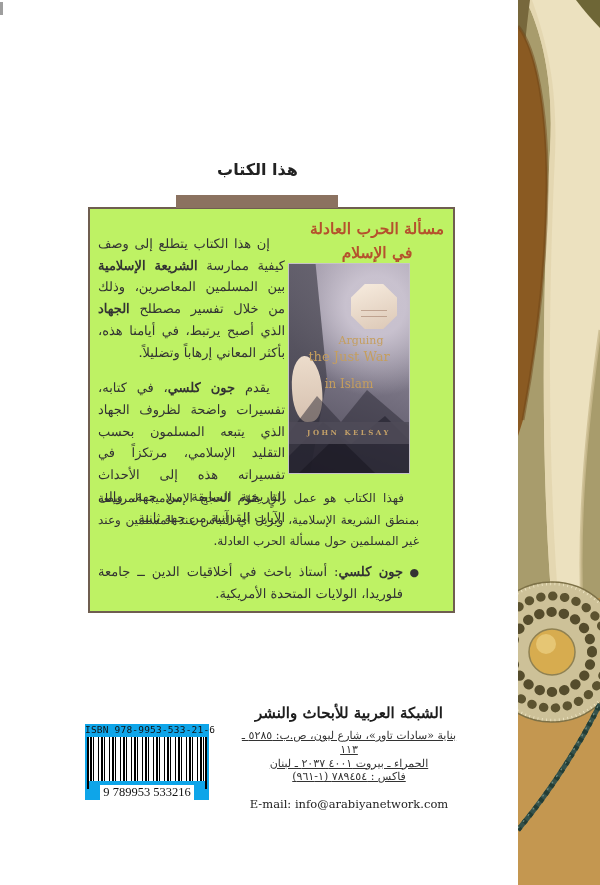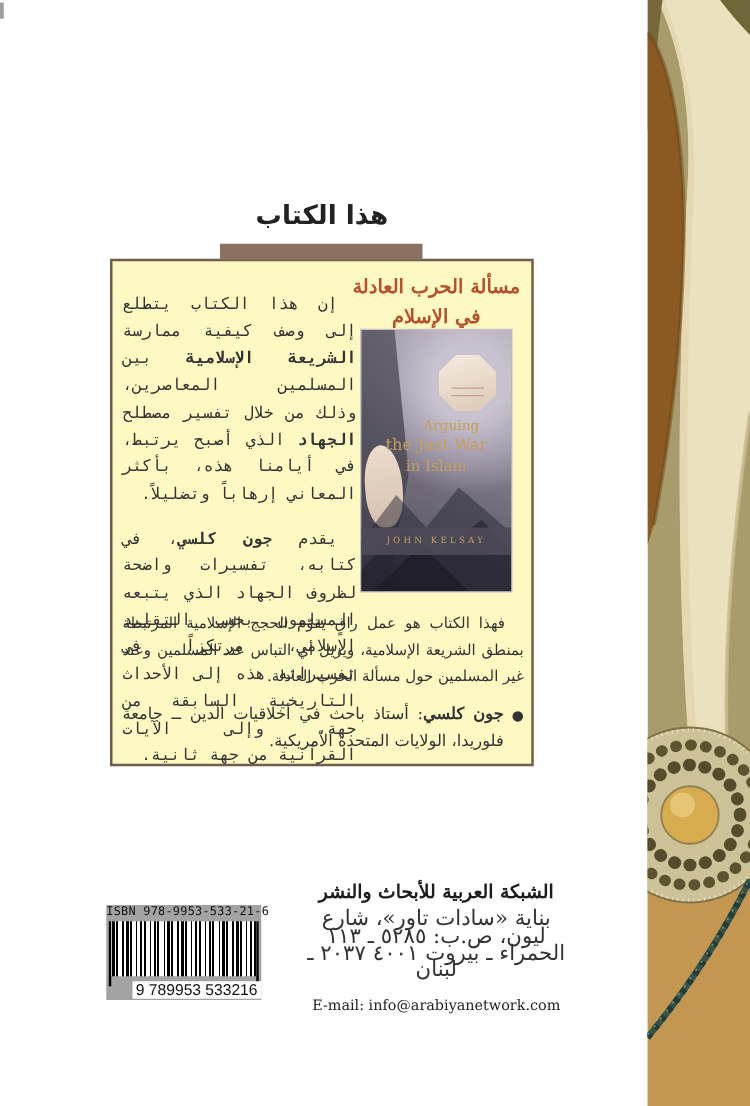--- a/index.html
+++ b/index.html
@@ -4,34 +4,34 @@
 <style>
   html,body{margin:0;padding:0;background:#fff;}
   #page{position:relative;width:600px;height:885px;background:#ffffff;overflow:hidden;
         font-family:"DejaVu Sans",sans-serif;color:#2e2e2e;}
 
   
   .scan-mark{position:absolute;left:0;top:2px;width:3px;height:13px;background:#6a6a6a;opacity:.65;}
 
   
   .section-title{position:absolute;left:88px;top:160px;width:339px;text-align:center;
-        font-size:21px;font-weight:bold;color:#222;direction:rtl;}
+        font-size:16px;font-weight:bold;color:#222;direction:rtl;}
   .tab-bar{position:absolute;left:176px;top:195px;width:162px;height:13px;background:var(--tab-brown,#8b7260);z-index:3;}
-  .frame-box{position:absolute;left:88px;top:207px;width:339px;height:406px;border:2px solid var(--box-border,#6f5e50);
-        box-sizing:border-box;background:#fef9c3;z-index:2;}
+  .frame-box{position:absolute;left:88px;top:207px;width:367px;height:406px;border:2px solid var(--box-border,#6f5e50);
+        box-sizing:border-box;background:#bef264;z-index:2;}
 
   
   .red-heading{position:absolute;top:8px;right:8px;width:136px;text-align:center;direction:rtl;
         color:var(--accent-red,#b5512d);font-weight:bold;font-size:15.5px;line-height:24px;
         font-family:"DejaVu Serif",serif;}
 
   
   .ar{direction:rtl;text-align:justify;font-family:"DejaVu Serif",serif;color:#333;}
   .col-left{position:absolute;right:141px;left:8px;top:24px;width:187px;}
-  .col-left p{margin:0 0 14px 0;font-size:13px;line-height:21.7px;text-indent:15px;font-family:Liberation Mono, monospace;}
+  .col-left p{margin:0 0 14px 0;font-size:13px;line-height:21.7px;text-indent:15px;}
   .p3{position:absolute;left:8px;top:279px;width:321px;font-size:12px;line-height:21.7px;text-indent:15px;margin:0;}
   .author-note{position:absolute;left:8px;top:352px;width:321px;font-size:13px;line-height:21.7px;margin:0;
         padding-right:16px;box-sizing:border-box;position:absolute;}
   .author-note .bullet{position:absolute;right:0;top:1px;font-size:11px;}
   .b{font-weight:bold;}
 
   
   .cover{position:absolute;left:199px;top:55px;width:120px;height:209px;overflow:hidden;
         background:linear-gradient(200deg,#a49cab 0%,#8d8797 30%,#757080 55%,#5f5b6a 78%,#4c4956 100%);
         box-shadow:0 0 0 1px #c6c2c8;}
@@ -41,42 +41,42 @@
   .cover .octagon{position:absolute;left:62px;top:20px;width:46px;height:45px;
         background:linear-gradient(160deg,#f7ecdf,#dcc8b6);
         clip-path:polygon(30% 0,70% 0,100% 30%,100% 70%,70% 100%,30% 100%,0 70%,0 30%);}
   .cover .octagon:after{content:"";position:absolute;left:10px;top:26px;width:26px;height:5px;
         border-top:1px solid #a5836f;border-bottom:1px solid #a5836f;opacity:.6;}
   .cover .blob{position:absolute;left:3px;top:92px;width:30px;height:66px;
         background:linear-gradient(#ecdccb,#d6c1b0);border-radius:48% 52% 42% 44%;transform:rotate(-4deg);}
   .cover .ridges{position:absolute;left:0;bottom:0;width:120px;height:95px;}
   .cover .band{position:absolute;left:0;top:158px;width:100%;height:22px;background:rgba(78,75,88,.88);}
   .cover .band-text{position:absolute;left:0;top:164px;width:100%;text-align:center;
-        font-family:"DejaVu Serif",serif;font-size:7px;letter-spacing:2.5px;color:#c3a068;font-weight:normal;}
+        font-family:"DejaVu Serif",serif;font-size:7px;letter-spacing:2.5px;color:#c3a068;font-weight:bold;}
   .cover .titles{position:absolute;left:0;top:70px;width:100%;text-align:center;
         font-family:"DejaVu Serif",serif;color:#c59e5e;z-index:2;}
   .cover .t1{font-size:11px;line-height:14px;margin-left:24px;}
   .cover .t2{font-size:13px;line-height:17px;}
-  .cover .t3{font-size:12px;line-height:16px;}
+  .cover .t3{font-size:12px;line-height:16px;margin-top:11px;}
 
   
   .publisher{position:absolute;left:238px;top:704px;width:222px;text-align:center;direction:rtl;}
   .publisher .name{font-size:15px;font-weight:bold;color:#1d1d1d;margin-bottom:7px;font-family:"DejaVu Serif",serif;}
-  .publisher .line{font-size:17px;line-height:13.8px;color:#333;font-family:"DejaVu Serif",serif;}
+  .publisher .line{font-size:11px;line-height:13.8px;color:#333;font-family:"DejaVu Serif",serif;text-decoration:underline;}
   .publisher .email{direction:ltr;font-size:11.5px;margin-top:13px;color:#222;font-family:"DejaVu Serif",serif;}
 
   
-  .barcode{position:absolute;left:85px;top:724px;width:124px;text-align:right;background:#a3a3a3;}
+  .barcode{position:absolute;left:85px;top:724px;width:124px;text-align:center;background:#0ea5e9;}
   .barcode .isbn{font-family:"DejaVu Sans Mono",monospace;font-size:9.5px;letter-spacing:.2px;color:#111;margin-bottom:2px;white-space:nowrap;}
   .barcode .bars{position:relative;height:44px;margin:0 2px;
         background:repeating-linear-gradient(90deg,#000 0 1px,#fff 1px 3px,#000 3px 5px,#fff 5px 6px,#000 6px 7.5px,#fff 7.5px 11px);}
   .barcode .bars:before,.barcode .bars:after{content:"";position:absolute;top:0;width:2px;height:52px;background:#000;}
   .barcode .bars:before{left:0;} .barcode .bars:after{right:0;}
   .barcode .digits{position:relative;margin-top:-4px;display:inline-block;background:#fff;padding:0 3px;
-        font-family:Liberation Sans, sans-serif;font-size:12.5px;color:#111;white-space:nowrap;}
+        font-family:Liberation Serif, serif;font-size:12.5px;color:#111;white-space:nowrap;}
 
   
   .strip{position:absolute;left:518px;top:0;width:82px;height:885px;overflow:hidden;}
 </style>
 </head>
 <body>
 
 <div id="page">
 
   <div class="scan-mark"></div>
@@ -119,20 +119,21 @@
         <div class="t2">the Just War</div>
         <div class="t3">in Islam</div>
       </div>
     </div>
   </div>
 
   <div class="publisher">
     <div class="name">الشبكة العربية للأبحاث والنشر</div>
     <div class="line">بناية «سادات تاور»، شارع ليون، ص.ب: ٥٢٨٥ ـ ١١٣</div>
     <div class="line">الحمراء ـ بيروت ٤٠٠١   ٢٠٣٧ ـ لبنان</div>
+    <div class="line">فاكس : ٧٨٩٤٥٤ (١-٩٦١)</div>
     <div class="email">E-mail: info@arabiyanetwork.com</div>
   </div>
 
   <div class="barcode">
     <div class="isbn">ISBN 978-9953-533-21-6</div>
     <div class="bars"></div>
     <div class="digits">9 789953 533216</div>
   </div>
 
   <svg class="strip" viewBox="0 0 82 885" preserveAspectRatio="none">

